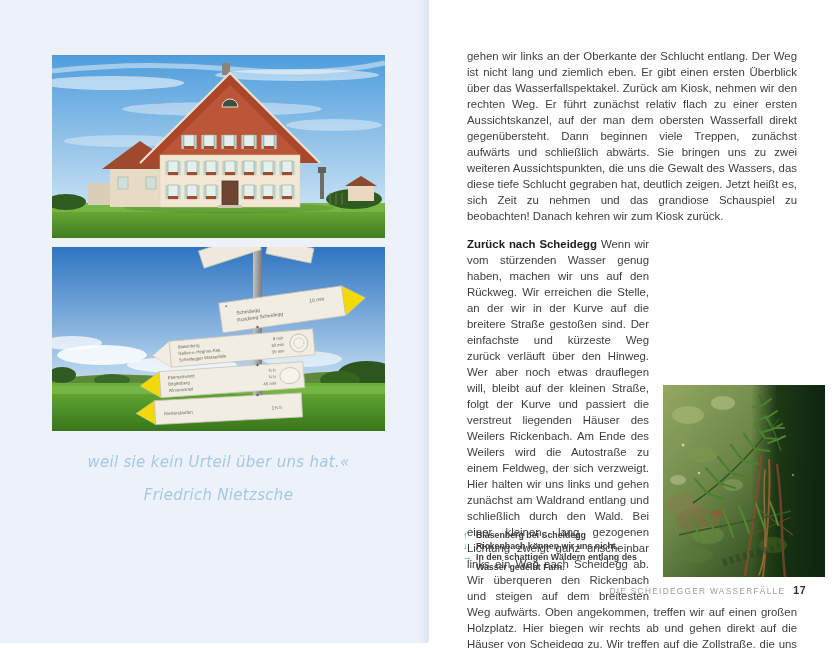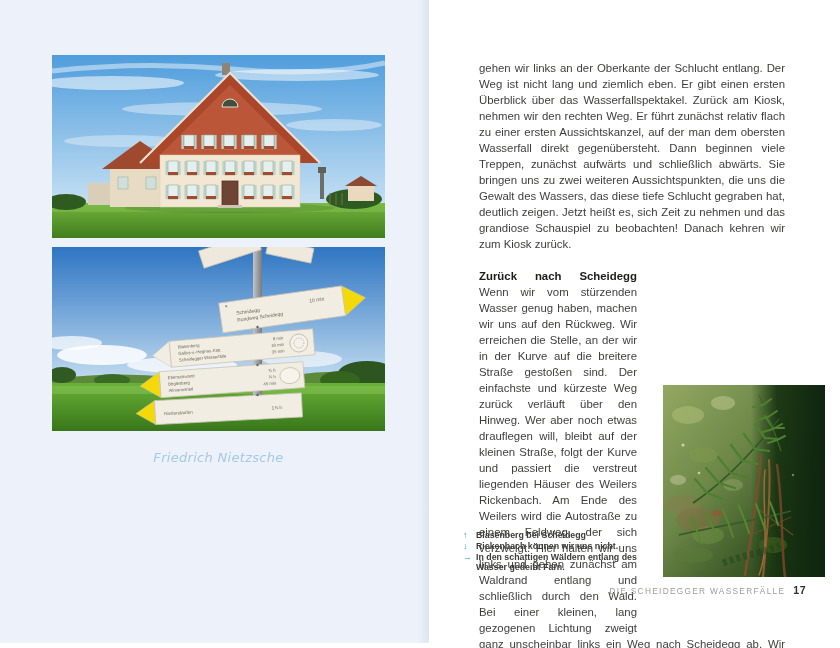--- a/index.html
+++ b/index.html
@@ -9,24 +9,24 @@
              border-radius:0 0 4px 0;}
   .gutter{position:absolute;left:417px;top:0;width:12px;height:643px;
           background:linear-gradient(to right,rgba(90,110,140,0),rgba(90,110,140,0.10));}
   .photo{position:absolute;overflow:hidden;}
   .photo svg{display:block;}
   .photo-house{left:52px;top:55px;width:333px;height:183px;}
   .photo-signpost{left:52px;top:247px;width:333px;height:184px;}
   .quote{position:absolute;left:52px;top:451px;width:333px;text-align:center;
          color:#a5c8e6;font-style:italic;font-family:"DejaVu Sans",sans-serif;
          font-size:15px;line-height:23px;letter-spacing:0.3px;}
-  .quote-attr{font-size:13px;margin-top:0;line-height:14px;}
+  .quote-attr{font-size:15px;margin-top:14px;line-height:14px;}
   .text-col{position:absolute;left:463px;top:44px;width:338px;
             font-size:11.4px;line-height:16px;color:#3d3d3b;text-align:justify;}
-  .text-col p{margin:16px;}
+  .text-col p{margin:4px;}
   .text-col p.p2{margin-top:12px;}
   .lead{color:#1c1c1a;}
   .fern-spacer{float:right;width:138px;height:195px;margin-top:169px;margin-left:10px;}
   .fern{left:663px;top:385px;width:162px;height:192px;}
   .captions{position:absolute;left:463px;top:530px;width:188px;
             font-size:8.8px;line-height:10.8px;font-weight:bold;color:#3b3b39;}
   .cap{display:flex;}
   .cap .arr{width:13px;flex:0 0 13px;color:#2f9fc6;font-weight:bold;}
   .cap .cap-text{flex:1;}
   .footer{position:absolute;right:34px;top:584px;color:#9b9b99;
@@ -188,20 +188,21 @@
         <text class="sign-text" x="112" y="165" font-size="4.6">Niederstaufen</text>
         <text class="sign-text" x="230" y="165" font-size="4.6" text-anchor="end">1¾ h</text>
       </g>
       <circle cx="205.5" cy="80" r="1.2" fill="#5f6366"></circle>
       <circle cx="205.5" cy="118" r="1.2" fill="#5f6366"></circle>
       <circle cx="205.5" cy="148" r="1.2" fill="#5f6366"></circle>
     </svg>
   </div>
 
   <div class="quote">
+    <div>weil sie kein Urteil über uns hat.«</div>
     <div class="quote-attr">Friedrich Nietzsche</div>
   </div>
 
   <div class="text-col">
     <p class="p1">gehen wir links an der Oberkante der Schlucht entlang. Der Weg ist nicht lang und ziemlich eben. Er gibt einen ersten Überblick über das Wasserfallspektakel. Zurück am Kiosk, nehmen wir den rechten Weg. Er führt zunächst relativ flach zu einer ersten Aussichtskanzel, auf der man dem obersten Wasserfall direkt gegenübersteht. Dann beginnen viele Treppen, zunächst aufwärts und schließlich abwärts. Sie bringen uns zu zwei weiteren Aussichtspunkten, die uns die Gewalt des Wassers, das diese tiefe Schlucht gegraben hat, deutlich zeigen. Jetzt heißt es, sich Zeit zu nehmen und das grandiose Schauspiel zu beobachten! Danach kehren wir zum Kiosk zurück.</p>
     <p class="p2">
       <span class="fern-spacer"></span>
       <b class="lead">Zurück nach Scheidegg</b>
       <span>Wenn wir vom stürzenden Wasser genug haben, machen wir uns auf den Rückweg. Wir erreichen die Stelle, an der wir in der Kurve auf die breitere Straße gestoßen sind. Der einfachste und kürzeste Weg zurück verläuft über den Hinweg. Wer aber noch etwas drauflegen will, bleibt auf der kleinen Straße, folgt der Kurve und passiert die verstreut liegenden Häuser des Weilers Rickenbach. Am Ende des Weilers wird die Autostraße zu einem Feldweg, der sich verzweigt. Hier halten wir uns links und gehen zunächst am Waldrand entlang und schließlich durch den Wald. Bei einer kleinen, lang gezogenen Lichtung zweigt ganz unscheinbar links ein Weg nach Scheidegg ab. Wir überqueren den Rickenbach und steigen auf dem breitesten Weg aufwärts. Oben angekommen, treffen wir auf einen großen Holzplatz. Hier biegen wir rechts ab und gehen direkt auf die Häuser von Scheidegg zu. Wir treffen auf die Zollstraße, die uns nach links wieder ins Zentrum von Scheidegg zurückbringt.</span>
     </p>

